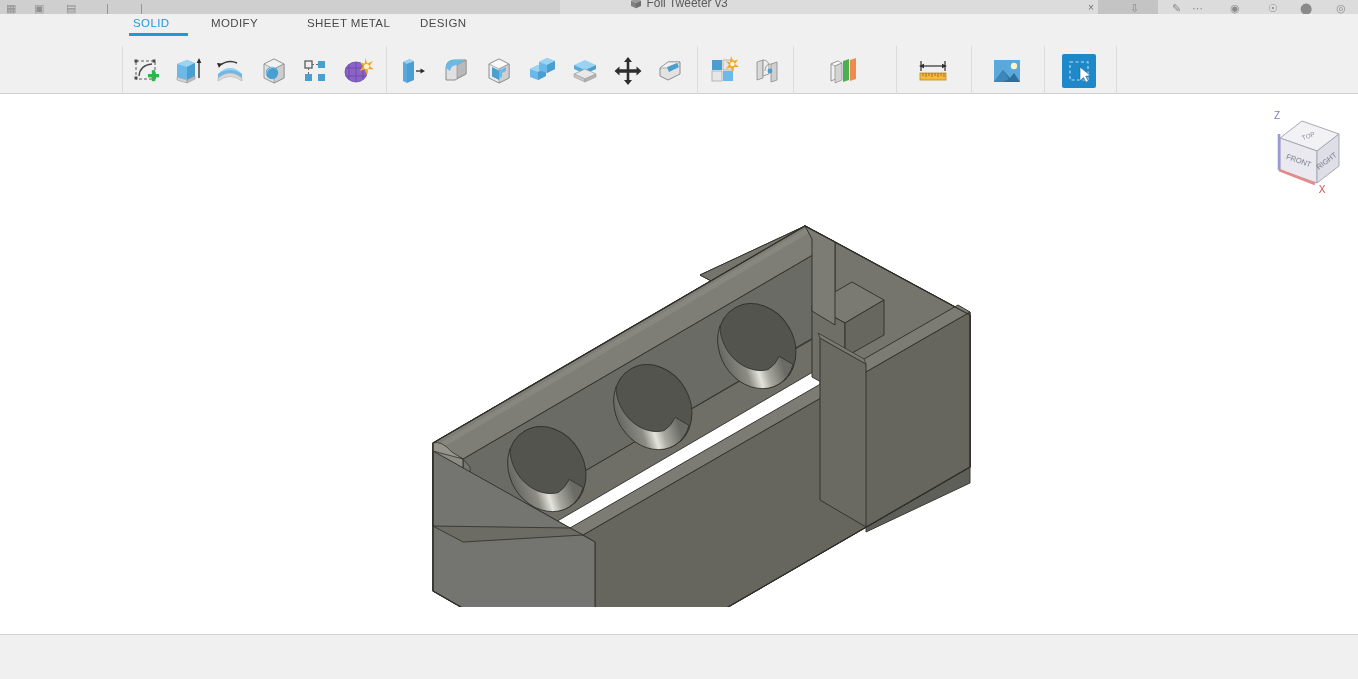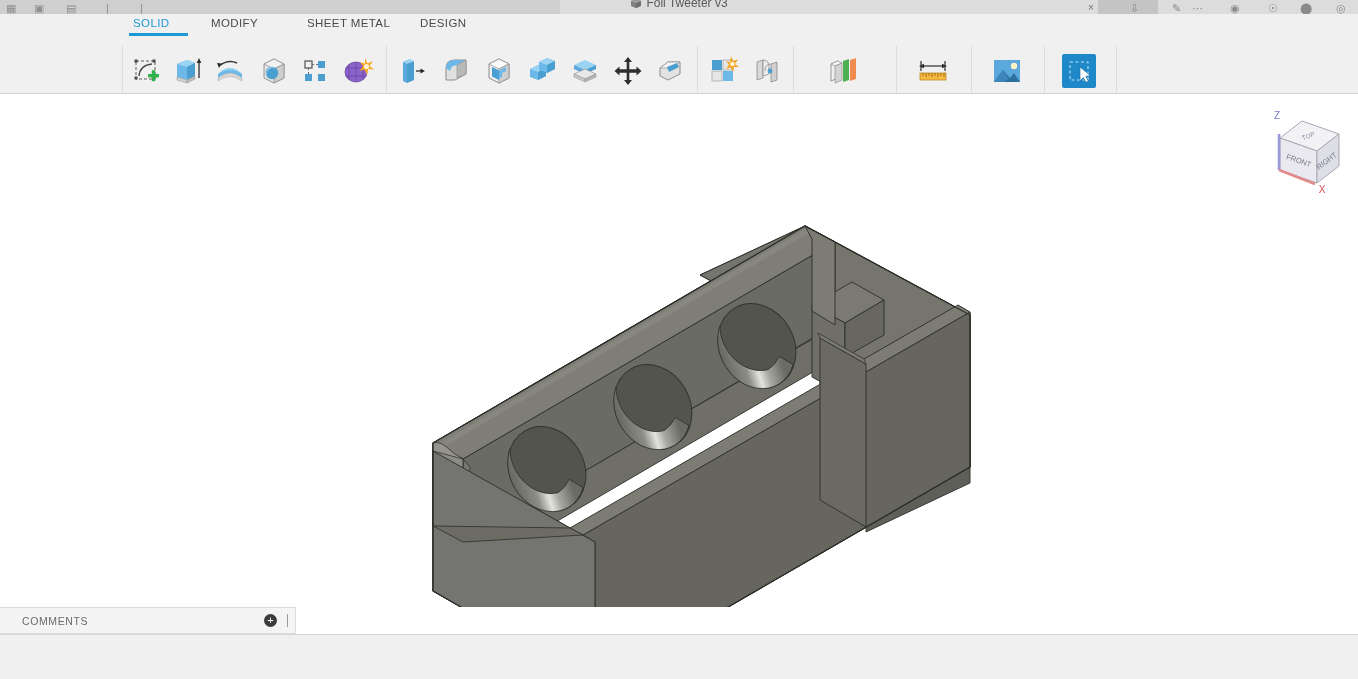--- a/index.html
+++ b/index.html
@@ -524,68 +524,63 @@
         <line x1="24" y1="69" x2="24" y2="33" stroke="#9a9ad8" stroke-width="2.6"></line>
         <text x="22" y="18" font-family="Liberation Sans, sans-serif" font-size="10" fill="#7b7bc8" text-anchor="middle">Z</text>
 
         <line x1="24" y1="69" x2="60" y2="83" stroke="#e38b8b" stroke-width="2.6"></line>
         <text x="67" y="92" font-family="Liberation Sans, sans-serif" font-size="10" fill="#d04f4f" text-anchor="middle">X</text>
       </svg>
     </div>
   </div>
 
   <div class="comments-fillrow"></div>
-  <div class="comments">
-    <span class="label">COMMENTS</span>
-    <span class="addbtn">+</span>
-    <span class="grip"></span>
+
+  <div class="timeline">
+
+    
+    
+    
+    
+    
+    
+
+    
+    
+    
+    
+    
+    
+    
+    
+    
+    
+    
+    
+    
+    
+    
+    
+
+    
+    
+    
+    
+    
+    
+    
+    
+    
+    
+    
+    
+    
+    
+    
+
+    
+    
+
+    
+    
   </div>
 
-  <div class="timeline">
-
-    
-    
-    
-    
-    
-    
-
-    
-    
-    
-    
-    
-    
-    
-    
-    
-    
-    
-    
-    
-    
-    
-    
-
-    
-    
-    
-    
-    
-    
-    
-    
-    
-    
-    
-    
-    
-    
-    
-
-    
-    
-
-    
-    
-  </div>
-
 </div>
 
 </body></html>

